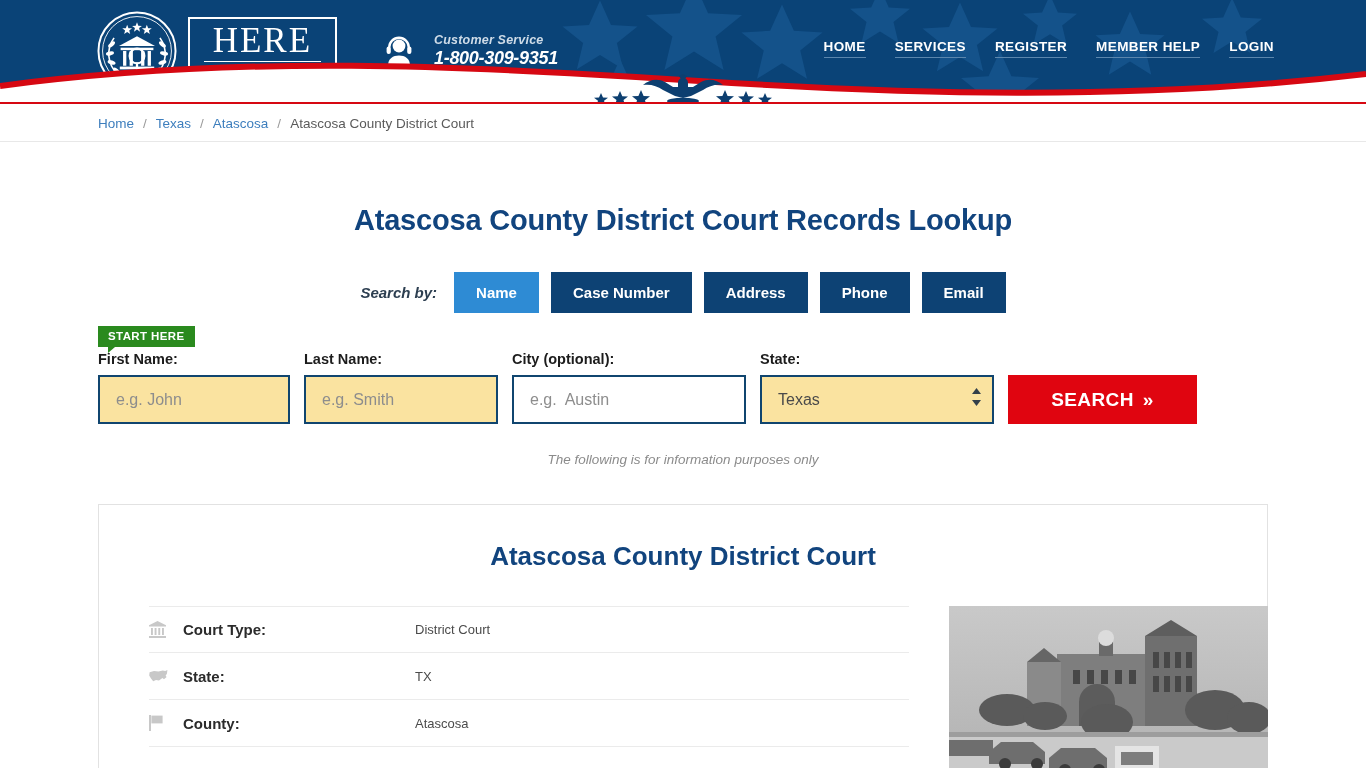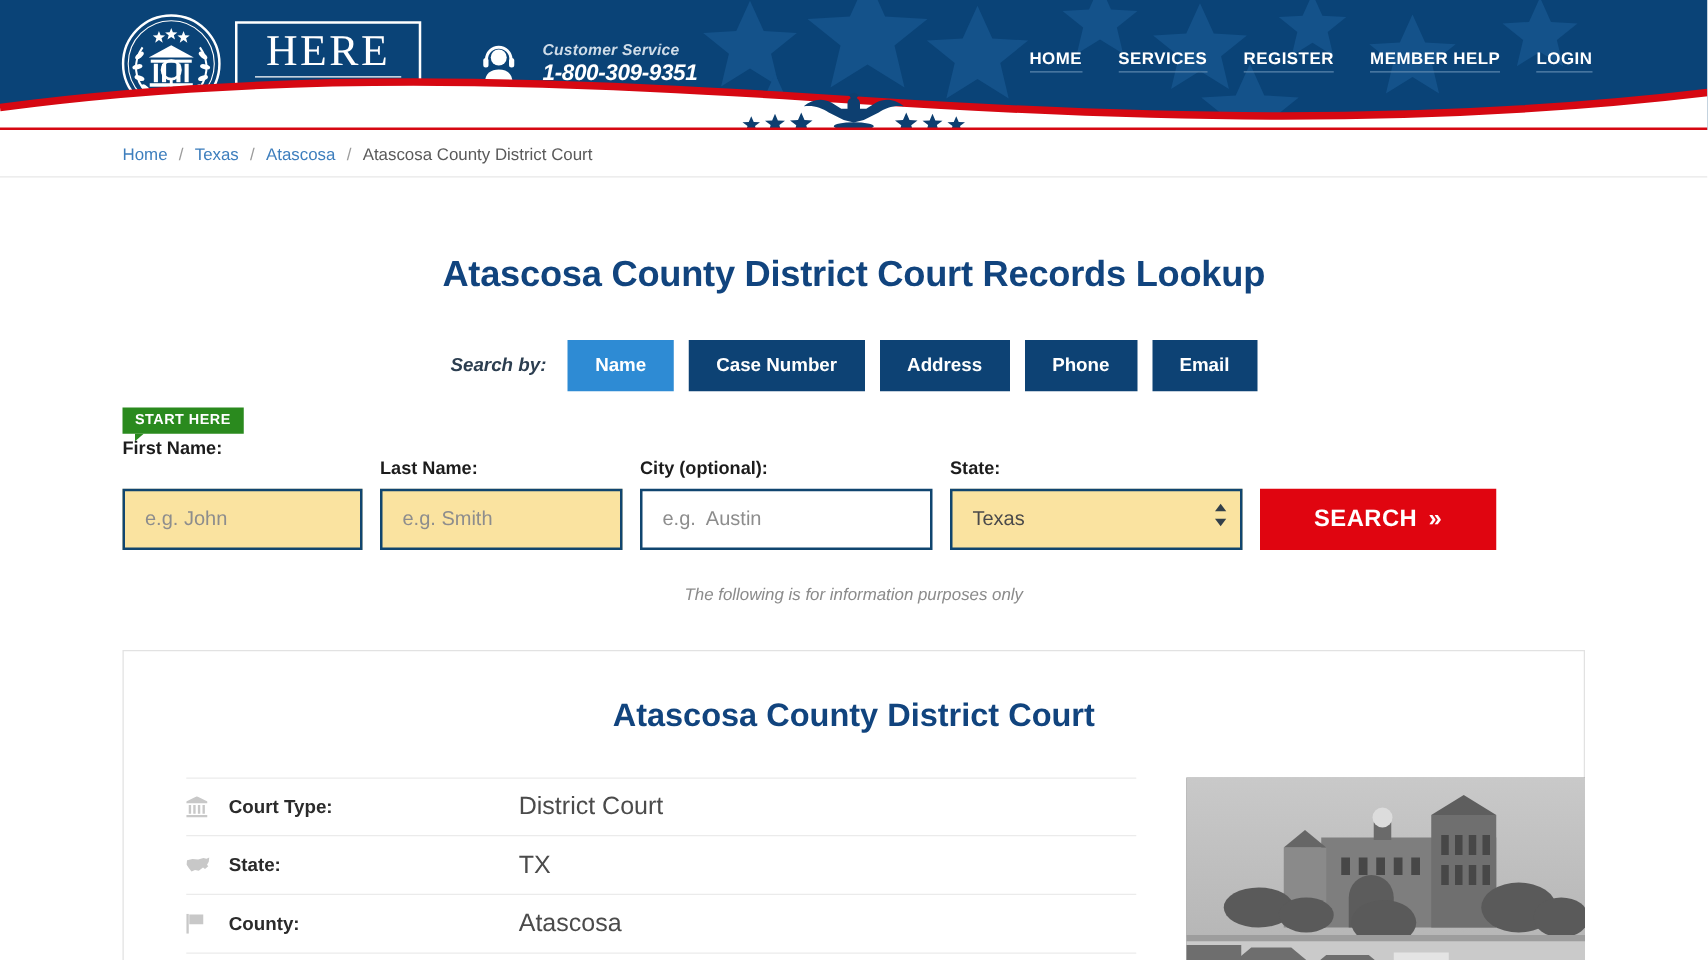--- a/index.html
+++ b/index.html
@@ -142,21 +142,21 @@
   }
   .inp {
     height: 49px; border: 2px solid #10456f;
     background: #fae3a0; padding: 0 16px;
     font-size: 16px; color: #6d6d6d;
     font-family: "Liberation Sans", sans-serif;
     outline: none;
   }
   .inp::placeholder { color: #8d8d8d; }
   .inp.white { background: #ffffff; }
-  .f-first { width: 192px; gap: 16px; }
+  .f-first { width: 192px; }
   .f-last  { width: 194px; }
   .f-city  { width: 234px; }
   .f-state { width: 234px; position: relative; }
   .sel {
     height: 49px; width: 234px;
     border: 2px solid #10456f; background: #fae3a0;
     padding: 0 30px 0 16px; font-size: 16px; color: #4a4a4a;
     font-family: "Liberation Sans", sans-serif;
     -webkit-appearance: none; appearance: none; outline: none;
   }
@@ -191,21 +191,21 @@
   .drow {
     display: flex; align-items: center;
     height: 47px; border-bottom: 1px solid #ebebeb;
   }
   .drow:first-child { border-top: 1px solid #ebebeb; align-items: center; }
   .dicon {
     width: 34px; flex: 0 0 34px; color: #c8c8c8;
     display: flex; align-items: center;
   }
   .dlabel { flex: 0 0 232px; color: #2b2b2b; font-size: 15px; font-weight: bold; }
-  .dvalue { color: #4b4b4b; font-size: 20px; }
+  .dvalue { color: #4b4b4b; font-size: 13px; }
   .court-photo {
     width: 319px; height: 175px; flex: 0 0 319px;
     overflow: hidden; background: #9a9a9a;
   }
   .court-photo svg { display: block; filter: grayscale(1); }
 </style>
 </head>
 <body>
 
 <div class="header">

